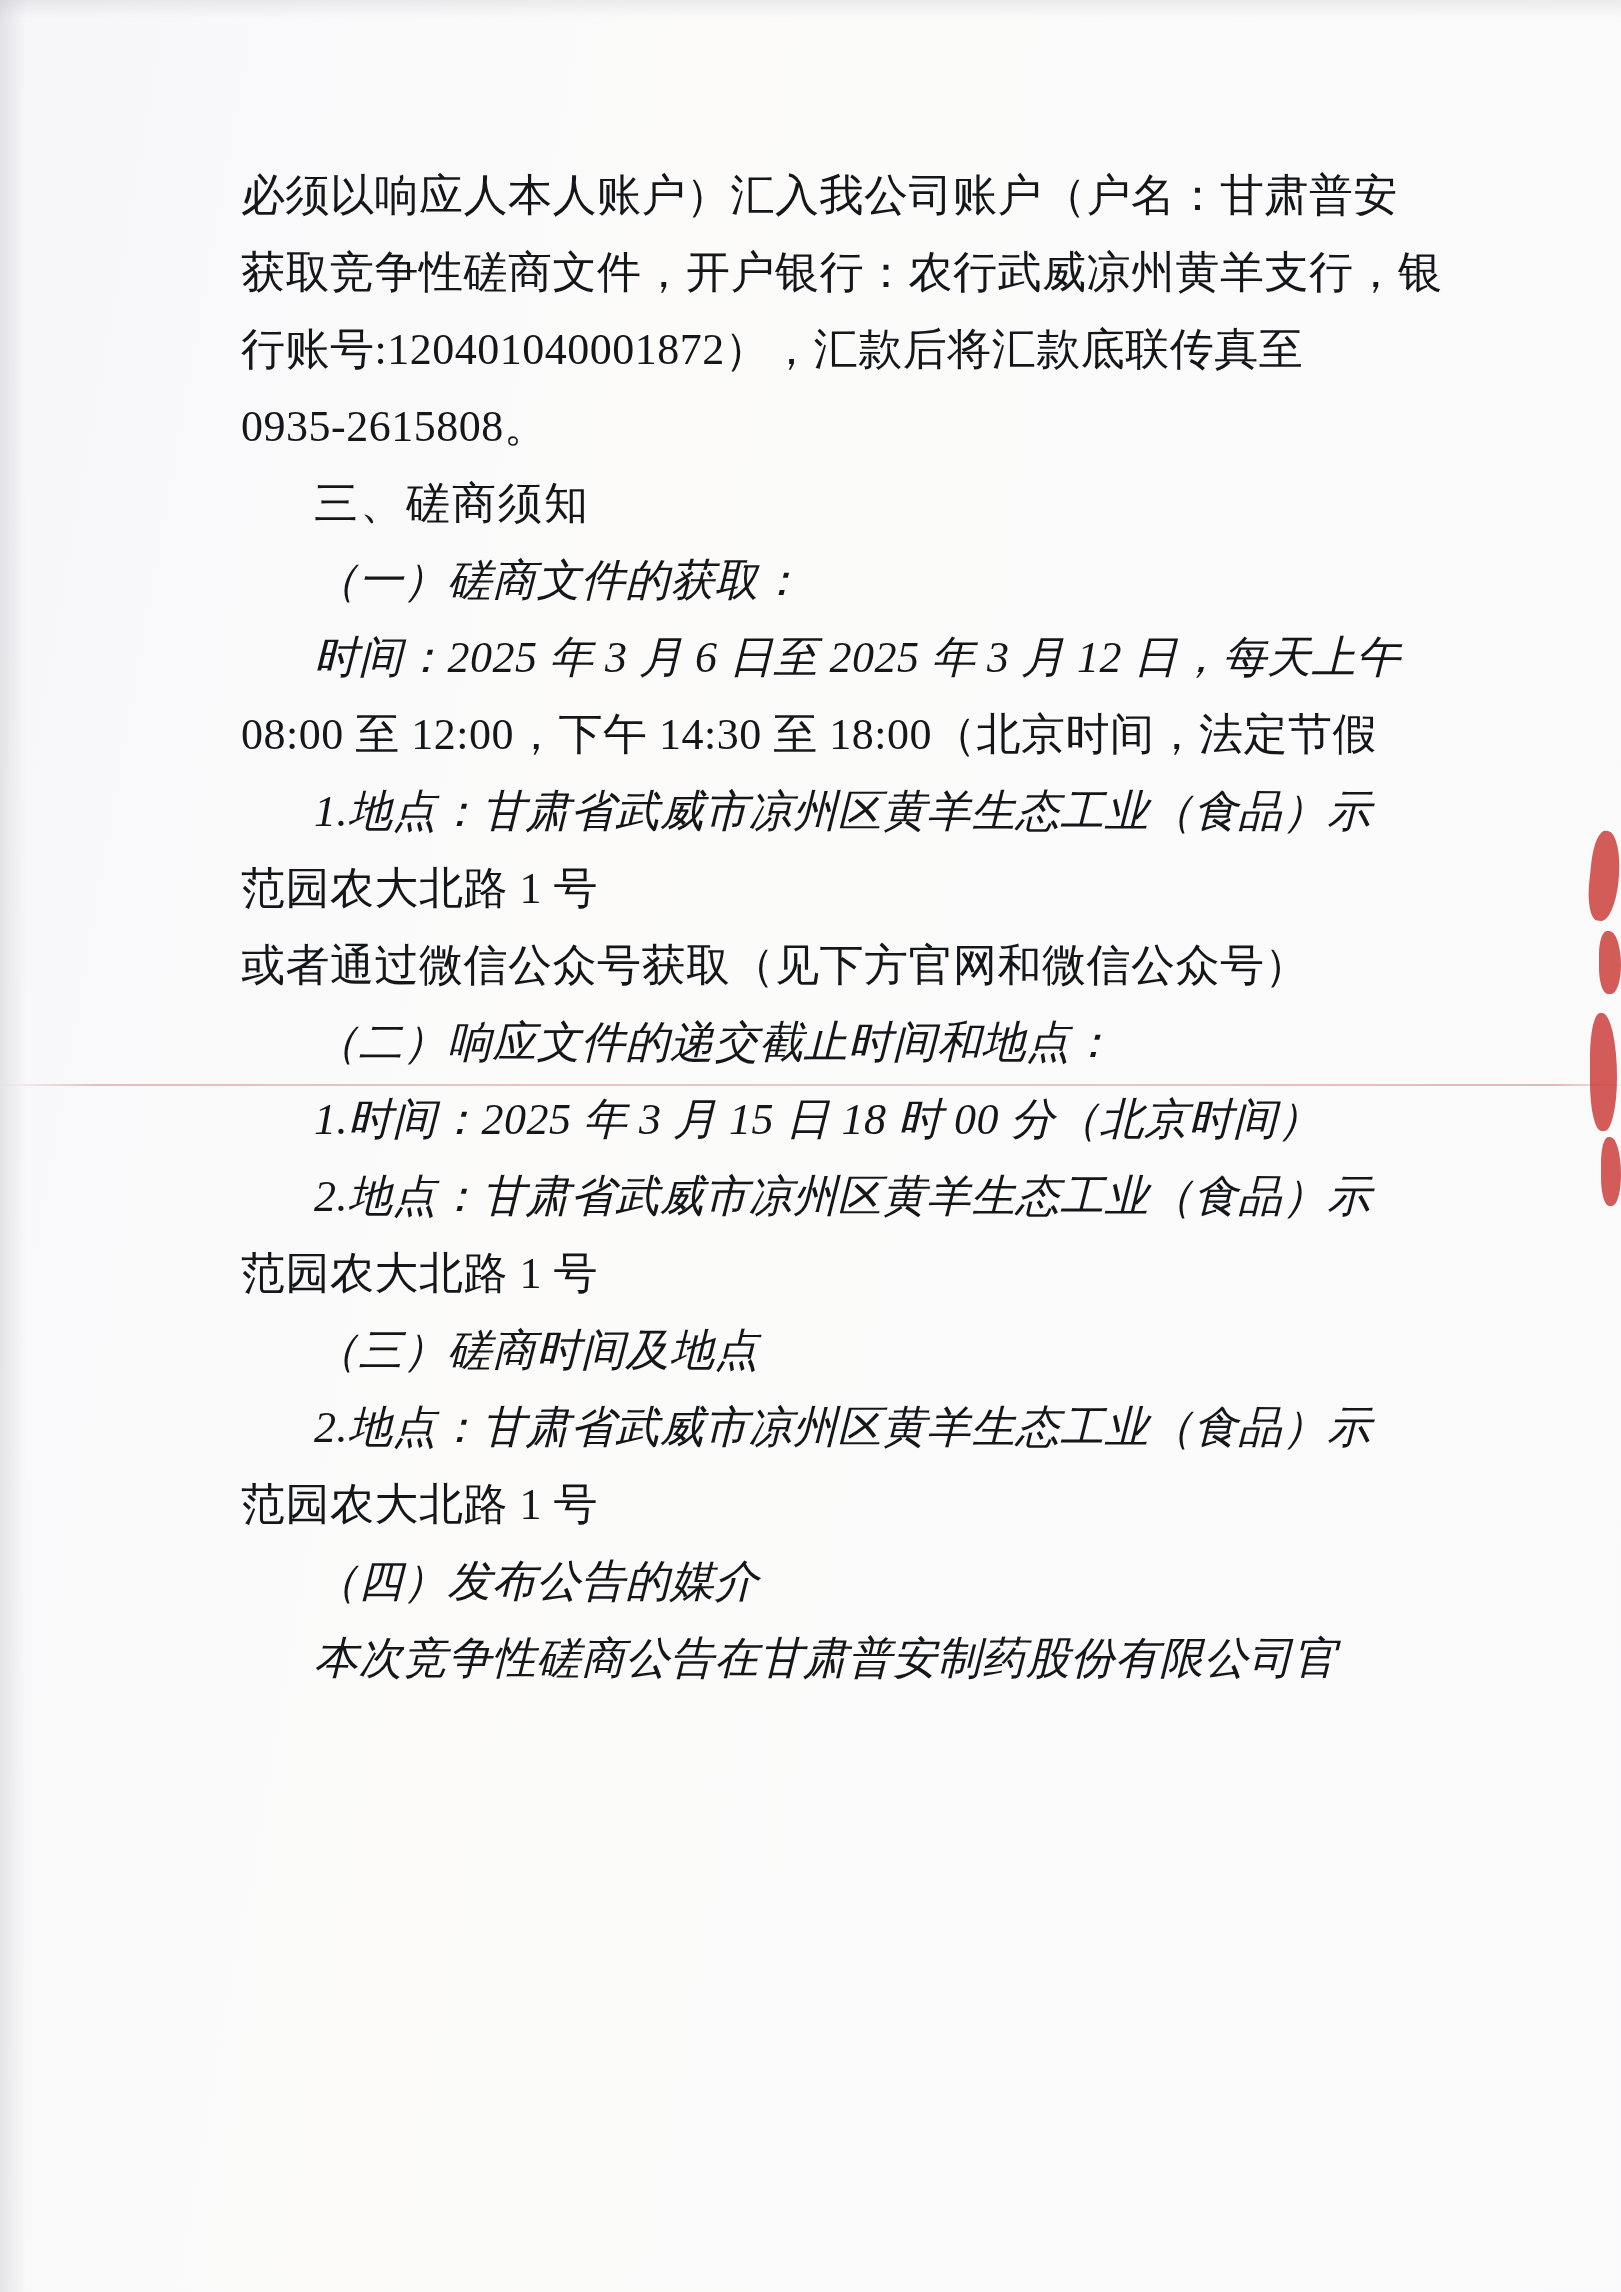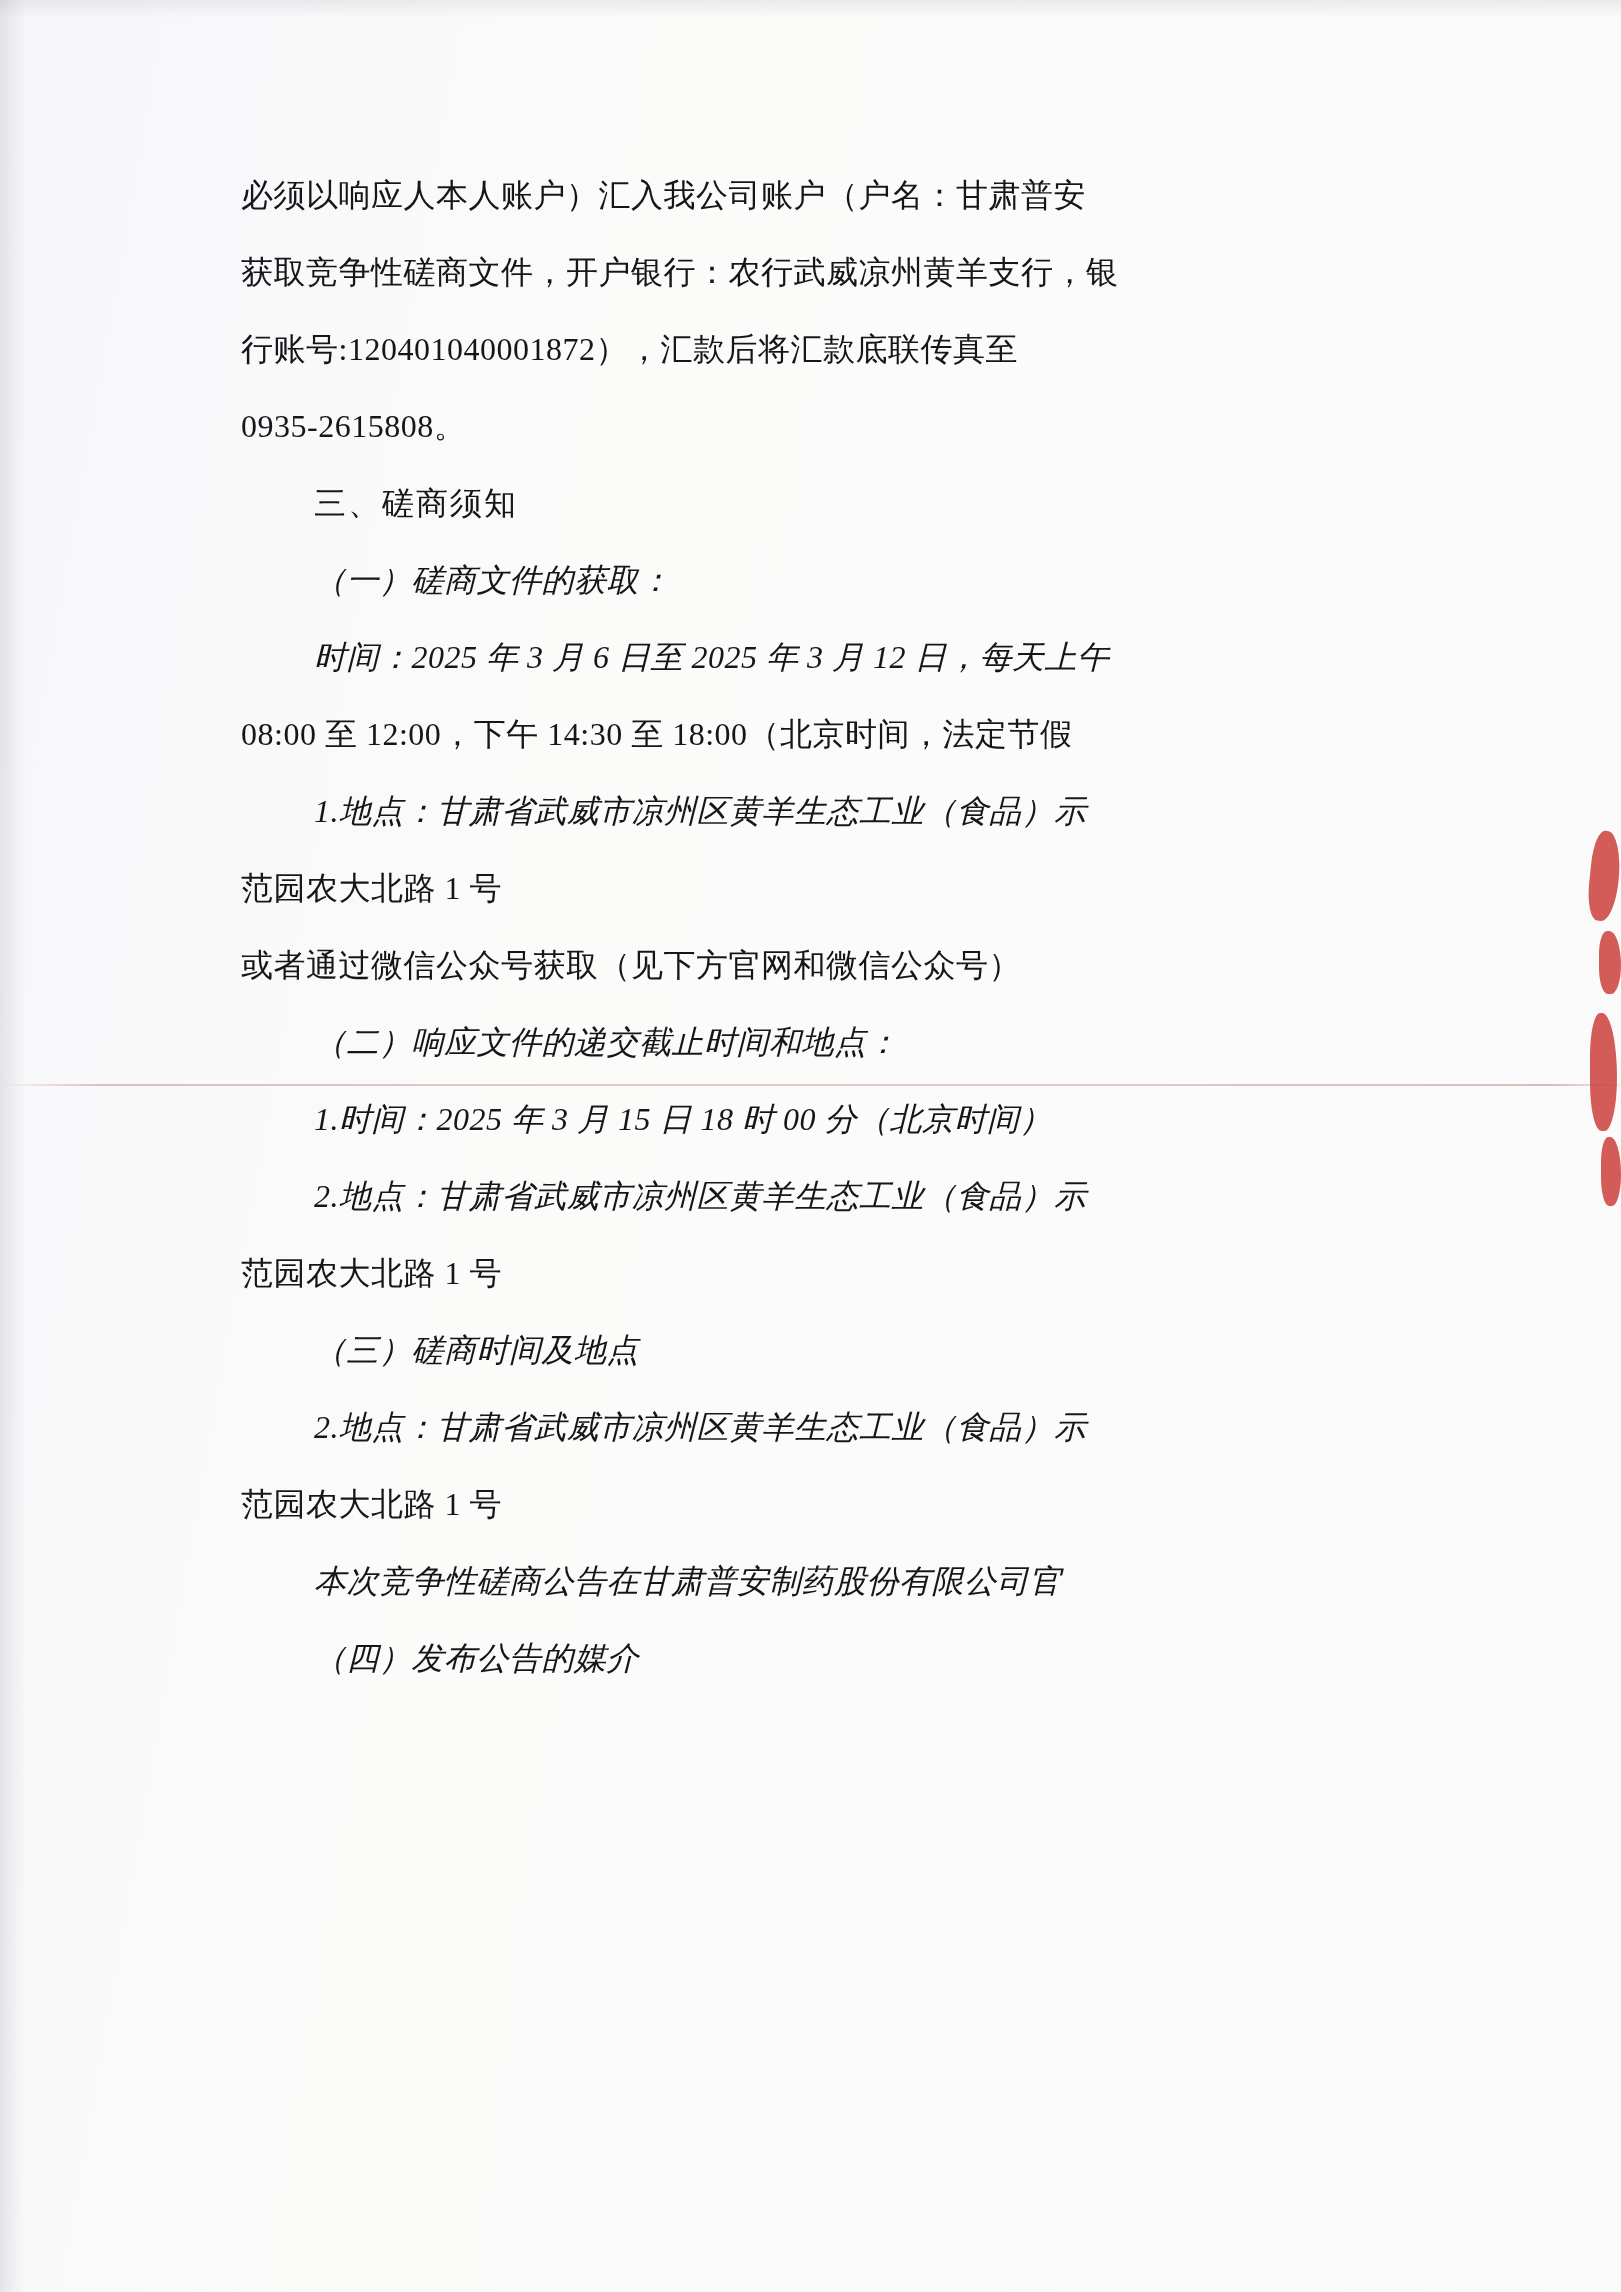--- a/index.html
+++ b/index.html
@@ -46,21 +46,21 @@
     pointer-events: none;
   }
   .content {
     position: absolute;
     left: 241px;
     top: 157px;
     width: 1137px;
   }
   p.line {
     margin: 0;
-    font-size: 32px;
+    font-size: 44px;
     line-height: 77px;
     color: #15161a;
     letter-spacing: 0.5px;
     white-space: pre;
   }
   p.indent {
     text-indent: 73px;
     font-style: italic;
   }
   p.heading {
@@ -116,17 +116,17 @@
     <p class="line indent">1.地点：甘肃省武威市凉州区黄羊生态工业（食品）示</p>
     <p class="line plain">范园农大北路 1 号</p>
     <p class="line plain">或者通过微信公众号获取（见下方官网和微信公众号）</p>
     <p class="line indent">（二）响应文件的递交截止时间和地点：</p>
     <p class="line indent">1.时间：2025 年 3 月 15 日 18 时 00 分（北京时间）</p>
     <p class="line indent">2.地点：甘肃省武威市凉州区黄羊生态工业（食品）示</p>
     <p class="line plain">范园农大北路 1 号</p>
     <p class="line indent">（三）磋商时间及地点</p>
     <p class="line indent">2.地点：甘肃省武威市凉州区黄羊生态工业（食品）示</p>
     <p class="line plain">范园农大北路 1 号</p>
+    <p class="line indent">（四）发布公告的媒介</p>
     <p class="line indent">本次竞争性磋商公告在甘肃普安制药股份有限公司官</p>
-    <p class="line indent">（四）发布公告的媒介</p>
   </div>
 </div>
 
 
 </body></html>

